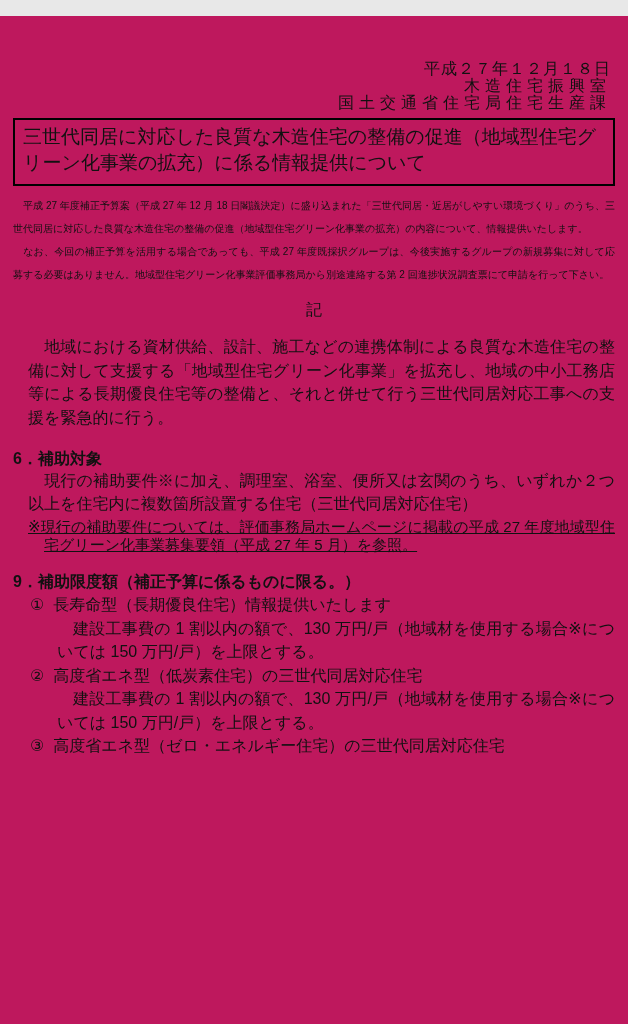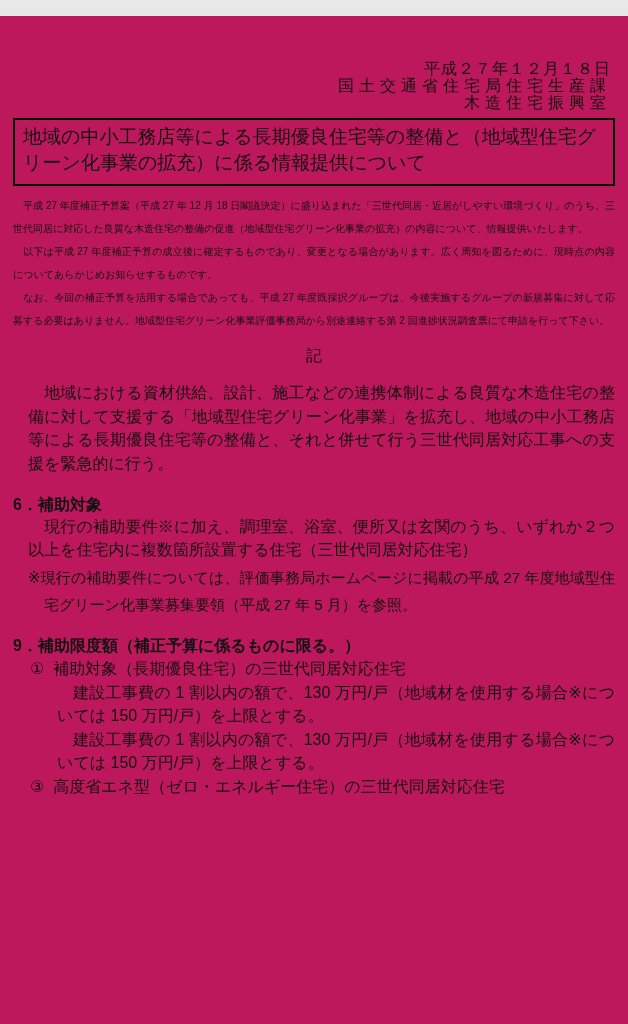--- a/index.html
+++ b/index.html
@@ -38,75 +38,78 @@
   }
   .ki { text-align: center; font-size: 16px; margin: 14px 0; }
   .section { margin-top: 16px; font-size: 16px; line-height: 23.5px; }
   .sec-heading { font-weight: bold; }
   .sec-body { margin: 0 0 0 15px; text-align: justify; font-family: Liberation Mono, monospace; }
   .sec-note {
     margin: 0 0 0 15px;
     padding-left: 16px;
     text-indent: -16px;
     font-size: 15px;
-    line-height: 27px;
+    line-height: 18px;
     text-align: justify;
+    text-decoration: underline;
   }
   .item-title { margin-left: 17px; }
   .item-num { margin-right: 9px; }
   .item-body {
     margin: 0 0 0 44px;
     text-indent: 1em;
     text-align: justify;
   }
 </style>
 </head>
 <body>
 
 <div class="page">
 
   <div class="header">
     <div class="date">平成２７年１２月１８日</div>
+    <div class="org">木造住宅振興室</div>
     <div class="org">国土交通省住宅局住宅生産課</div>
-    <div class="org">木造住宅振興室</div>
   </div>
 
   <div class="title-box">
-    <div>地域の中小工務店等による長期優良住宅等の整備と（地域型住宅グリーン化事業の拡充）に係る情報提供について</div>
+    <div>三世代同居に対応した良質な木造住宅の整備の促進（地域型住宅グリーン化事業の拡充）に係る情報提供について</div>
   </div>
 
   <div class="intro">
     <p>　平成 27 年度補正予算案（平成 27 年 12 月 18 日閣議決定）に盛り込まれた「三世代同居・近居がしやすい環境づくり」のうち、三世代同居に対応した良質な木造住宅の整備の促進（地域型住宅グリーン化事業の拡充）の内容について、情報提供いたします。</p>
-    <p>　以下は平成 27 年度補正予算の成立後に確定するものであり、変更となる場合があります。広く周知を図るために、現時点の内容についてあらかじめお知らせするものです。</p>
     <p>　なお、今回の補正予算を活用する場合であっても、平成 27 年度既採択グループは、今後実施するグループの新規募集に対して応募する必要はありません。地域型住宅グリーン化事業評価事務局から別途連絡する第 2 回進捗状況調査票にて申請を行って下さい。</p>
   </div>
 
   <div class="ki">記</div>
 
   <div class="section">
     <p class="sec-body">　地域における資材供給、設計、施工などの連携体制による良質な木造住宅の整備に対して支援する「地域型住宅グリーン化事業」を拡充し、地域の中小工務店等による長期優良住宅等の整備と、それと併せて行う三世代同居対応工事への支援を緊急的に行う。</p>
   </div>
 
   <div class="section">
     <div class="sec-heading">6．補助対象</div>
     <p class="sec-body">　現行の補助要件※に加え、調理室、浴室、便所又は玄関のうち、いずれか２つ以上を住宅内に複数箇所設置する住宅（三世代同居対応住宅）</p>
     <p class="sec-note">※現行の補助要件については、評価事務局ホームページに掲載の平成 27 年度地域型住宅グリーン化事業募集要領（平成 27 年 5 月）を参照。</p>
   </div>
 
   <div class="section">
     <div class="sec-heading">9．補助限度額（補正予算に係るものに限る。）</div>
 
     <div class="item">
       <div class="item-title">
-        <span class="item-num">①</span><span>補助対象（長期優良住宅）の三世代同居対応住宅</span>
+        <span class="item-num">①</span><span>長寿命型（長期優良住宅）情報提供いたします</span>
       </div>
       <p class="item-body">建設工事費の 1 割以内の額で、130 万円/戸（地域材を使用する場合※については 150 万円/戸）を上限とする。</p>
     </div>
 
     <div class="item">
+      <div class="item-title">
+        <span class="item-num">②</span><span>高度省エネ型（低炭素住宅）の三世代同居対応住宅</span>
+      </div>
       <p class="item-body">建設工事費の 1 割以内の額で、130 万円/戸（地域材を使用する場合※については 150 万円/戸）を上限とする。</p>
     </div>
 
     <div class="item">
       <div class="item-title">
         <span class="item-num">③</span><span>高度省エネ型（ゼロ・エネルギー住宅）の三世代同居対応住宅</span>
       </div>
 
     </div>
 

